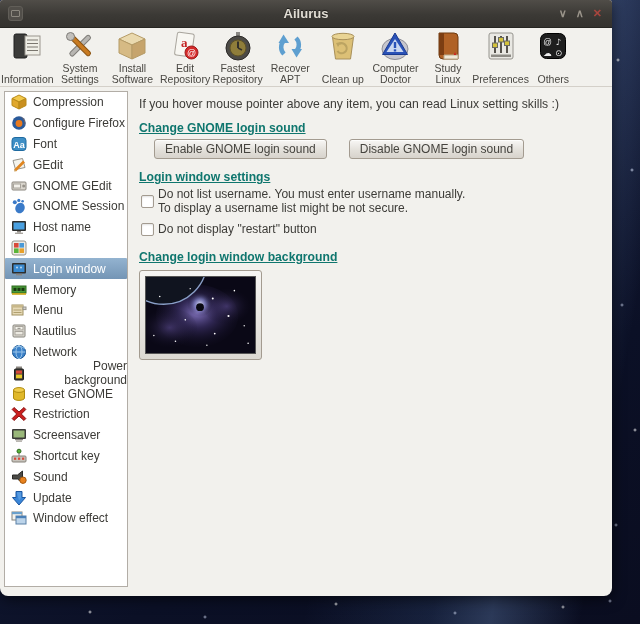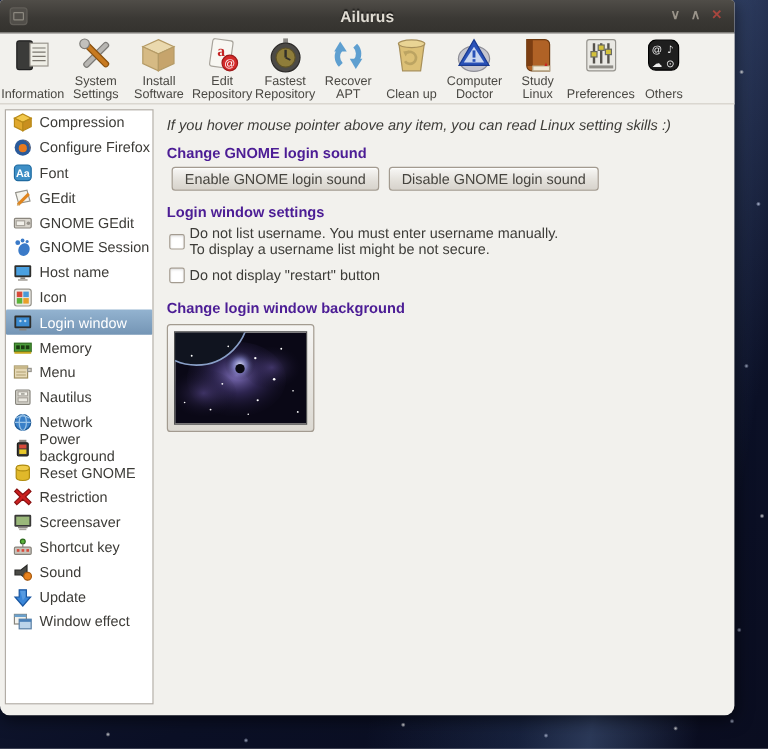--- a/index.html
+++ b/index.html
@@ -60,36 +60,36 @@
   .tb-icon svg{width:32px;height:32px;display:block;}
   .tb-label{
     width:100%;min-height:23px;display:flex;align-items:flex-end;justify-content:center;
     text-align:center;font-size:10.5px;line-height:11px;color:#4a4843;padding-bottom:1px;
   }
 
   
   .content{flex:1;display:flex;padding:4px 4px 9px 4px;box-sizing:border-box;gap:4px;}
   .sidebar{
     flex:0 0 124px;background:#ffffff;border:1px solid #b2ada6;
-    overflow:hidden;box-sizing:border-box;
+    overflow:hidden;box-sizing:border-box;text-align:right;
   }
   .side-item{
     height:20.8px;display:flex;align-items:center;gap:6px;padding-left:5px;
     font-size:12px;color:#3c3b37;cursor:default;box-sizing:border-box;
   }
   .side-item .si{width:17px;height:16px;flex:0 0 17px;display:flex;align-items:center;justify-content:center;}
   .side-item .si svg{width:16px;height:16px;display:block;}
   .side-item.selected{
     background:linear-gradient(#93b3d0,#7495b5);color:#ffffff;border-radius:1px;
   }
 
   .main{flex:1;padding:5px 4px 0 7px;box-sizing:border-box;}
-  .hint{font-size:12.2px;color:#3d3c38;margin:1px 0 10px 0;font-style:italic;}
-  .sec-head{font-size:12.2px;font-weight:bold;color:#4c1d95;margin:0 0 4px 0;}
-  .btn-row{display:flex;gap:8px;margin:0 0 11px 4px;}
+  .hint{font-size:12.2px;color:#3d3c38;margin:1px 0 10px 0;}
+  .sec-head{font-size:12.2px;font-weight:bold;color:#0f766e;margin:0 0 4px 0;text-decoration:underline;}
+  .btn-row{display:flex;gap:22px;margin:0 0 11px 15px;}
   .btn{
     height:20px;padding:0 10px;font-size:12px;color:#46443f;
     font-family:"Liberation Sans",sans-serif;
     border:1px solid #a39b90;border-radius:3px;
     background:linear-gradient(#f8f7f5,#e2dfd9 60%, #d7d3cc);
     box-shadow:inset 0 1px 0 #fdfdfc;cursor:default;
   }
   .cb-row{display:flex;align-items:center;gap:4px;margin:0 0 8px 2px;}
   .cb-box{
     width:13px;height:13px;flex:0 0 13px;background:#fff;

